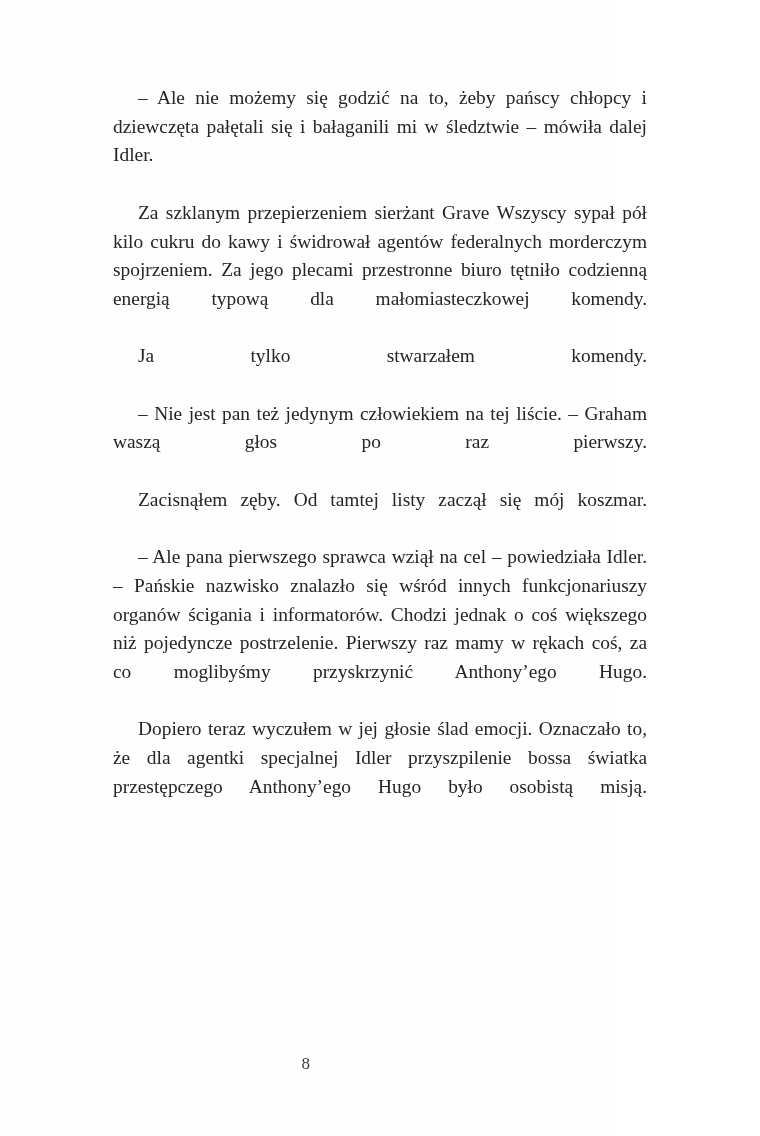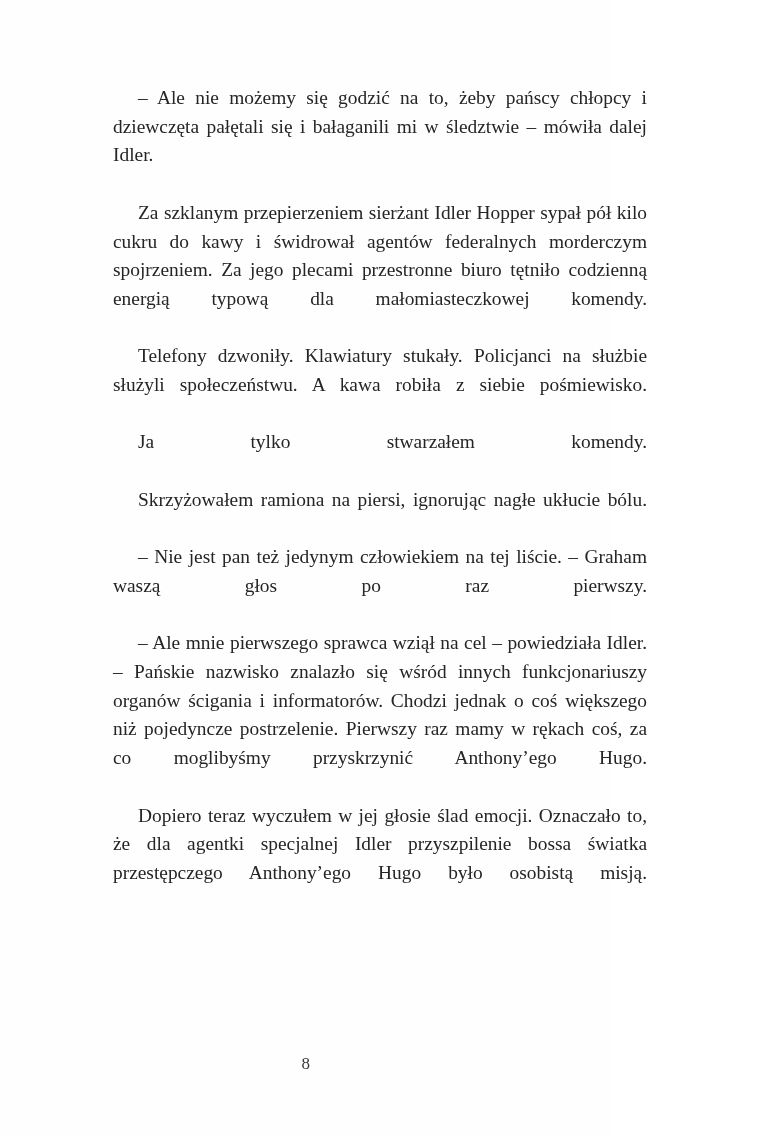--- a/index.html
+++ b/index.html
@@ -63,25 +63,24 @@
     letter-spacing: 0.5px;
   }
 </style>
 </head>
 <body>
 
 <div class="page">
 
   <div class="text-block">
     <p class="para">– Ale nie możemy się godzić na to, żeby pańscy chłopcy i dziewczęta pałętali się i bałaganili mi w śledztwie – mówiła dalej Idler.</p>
-    <p class="para">Za szklanym przepierzeniem sierżant Idler Hopper sypał pół kilo cukru do kawy i świdrował agentów federalnych morderczym spojrzeniem. Za jego plecami przestronne biuro tętniło codzienną energią typową dla małomiasteczkowej komendy.</p>
-    <p class="para">Telefony dzwoniły. Klawiatury stukały. Policjanci na służbie służyli społeczeństwu. A kawa robiła z siebie pośmiewisko.</p>
+    <p class="para">Za szklanym przepierzeniem sierżant Grave Wszyscy sypał pół kilo cukru do kawy i świdrował agentów federalnych morderczym spojrzeniem. Za jego plecami przestronne biuro tętniło codzienną energią typową dla małomiasteczkowej komendy.</p>
     <p class="para">Ja tylko stwarzałem komendy.</p>
-    <p class="para">Skrzyżowałem ramiona na piersi, ignorując nagłe ukłucie bólu.</p>
     <p class="para">– Nie jest pan też jedynym człowiekiem na tej liście. – Graham waszą głos po raz pierwszy.</p>
-    <p class="para">– Ale mnie pierwszego sprawca wziął na cel – powiedziała Idler. – Pańskie nazwisko znalazło się wśród innych funkcjonariuszy organów ścigania i informatorów. Chodzi jednak o coś większego niż pojedyncze postrzelenie. Pierwszy raz mamy w rękach coś, za co moglibyśmy przyskrzynić Anthony’ego Hugo.</p>
+    <p class="para">Zacisnąłem zęby. Od tamtej listy zaczął się mój koszmar.</p>
+    <p class="para">– Ale pana pierwszego sprawca wziął na cel – powiedziała Idler. – Pańskie nazwisko znalazło się wśród innych funkcjonariuszy organów ścigania i informatorów. Chodzi jednak o coś większego niż pojedyncze postrzelenie. Pierwszy raz mamy w rękach coś, za co moglibyśmy przyskrzynić Anthony’ego Hugo.</p>
     <p class="para">Dopiero teraz wyczułem w jej głosie ślad emocji. Oznaczało to, że dla agentki specjalnej Idler przyszpilenie bossa światka przestępczego Anthony’ego Hugo było osobistą misją.</p>
 
   </div>
 
   <div class="page-number">8</div>
 
 </div>
 
 </body></html>

